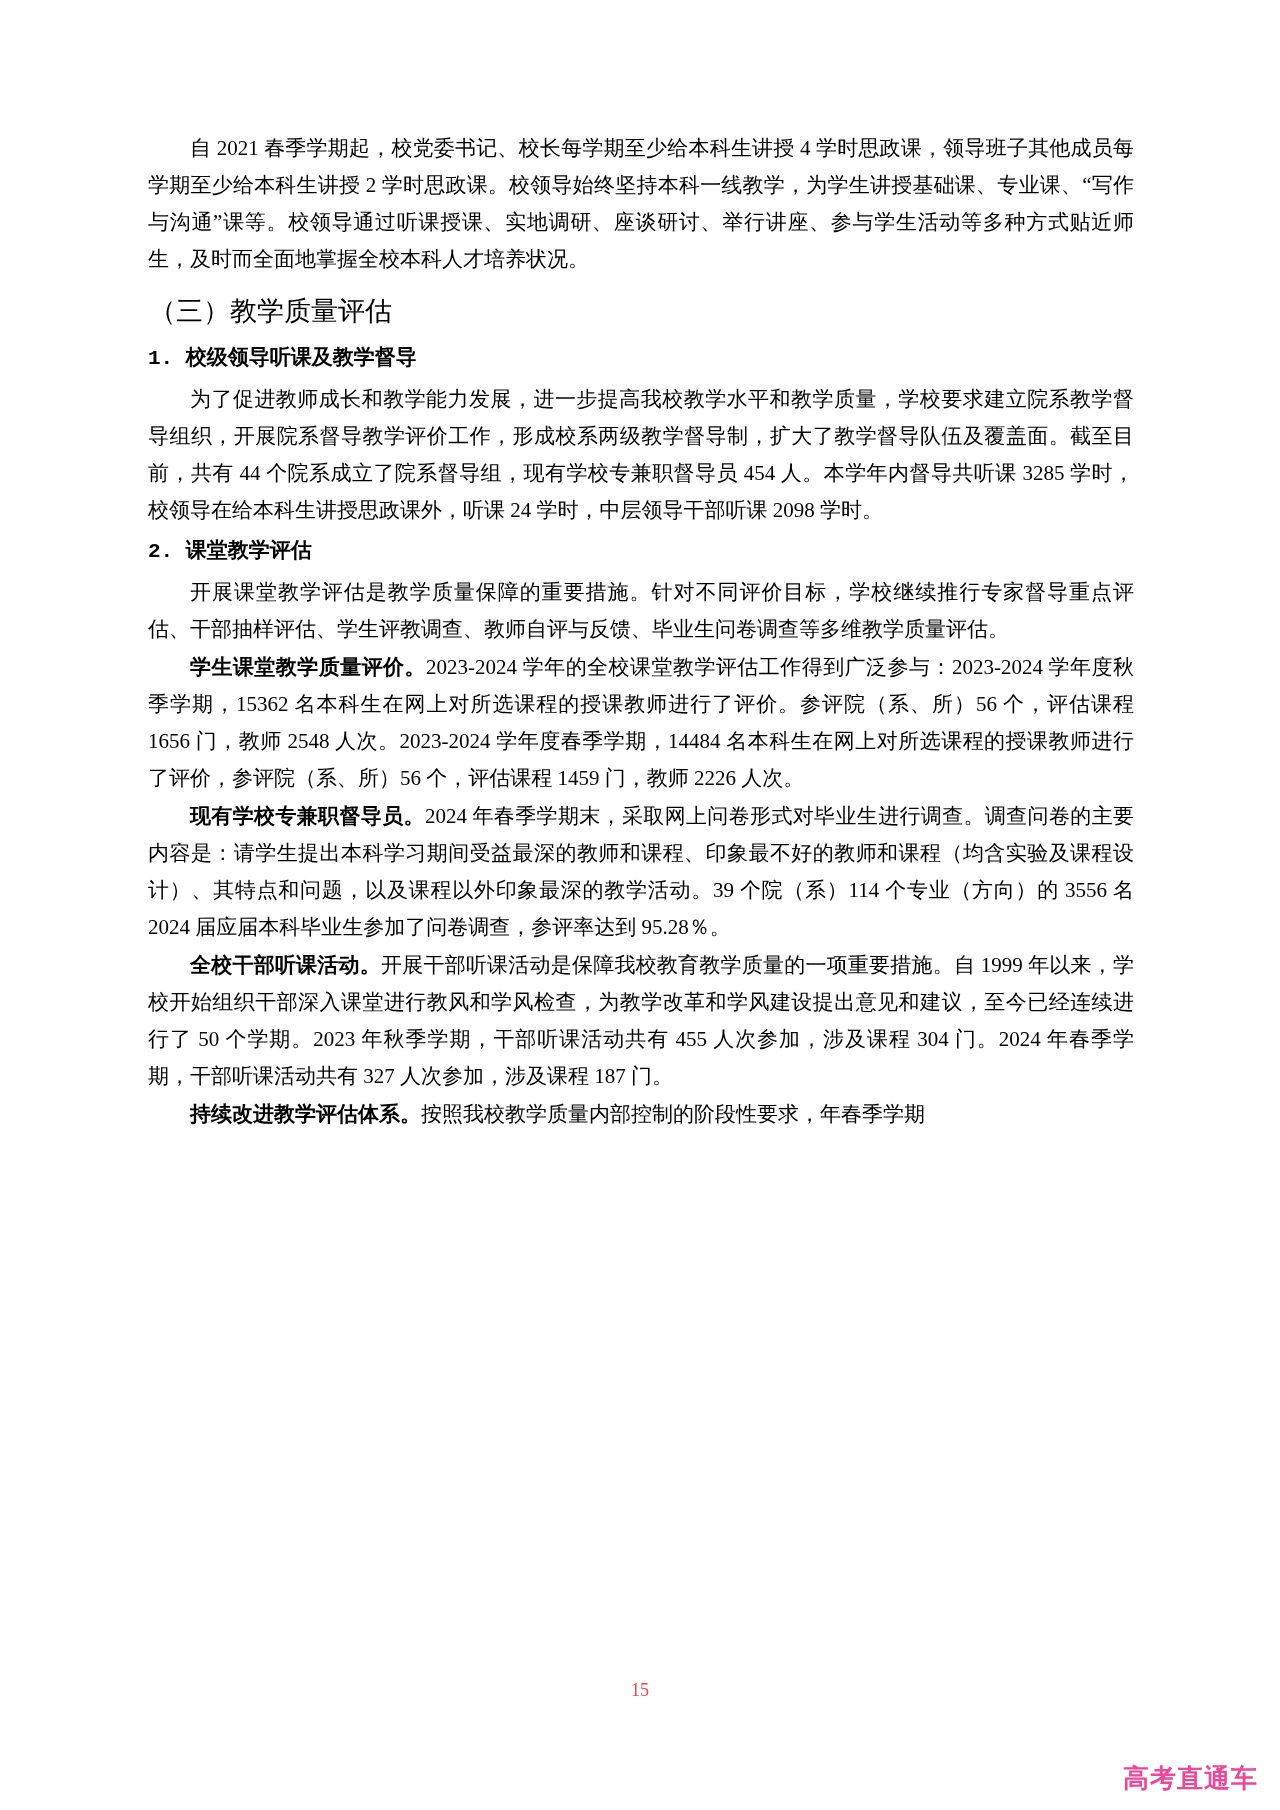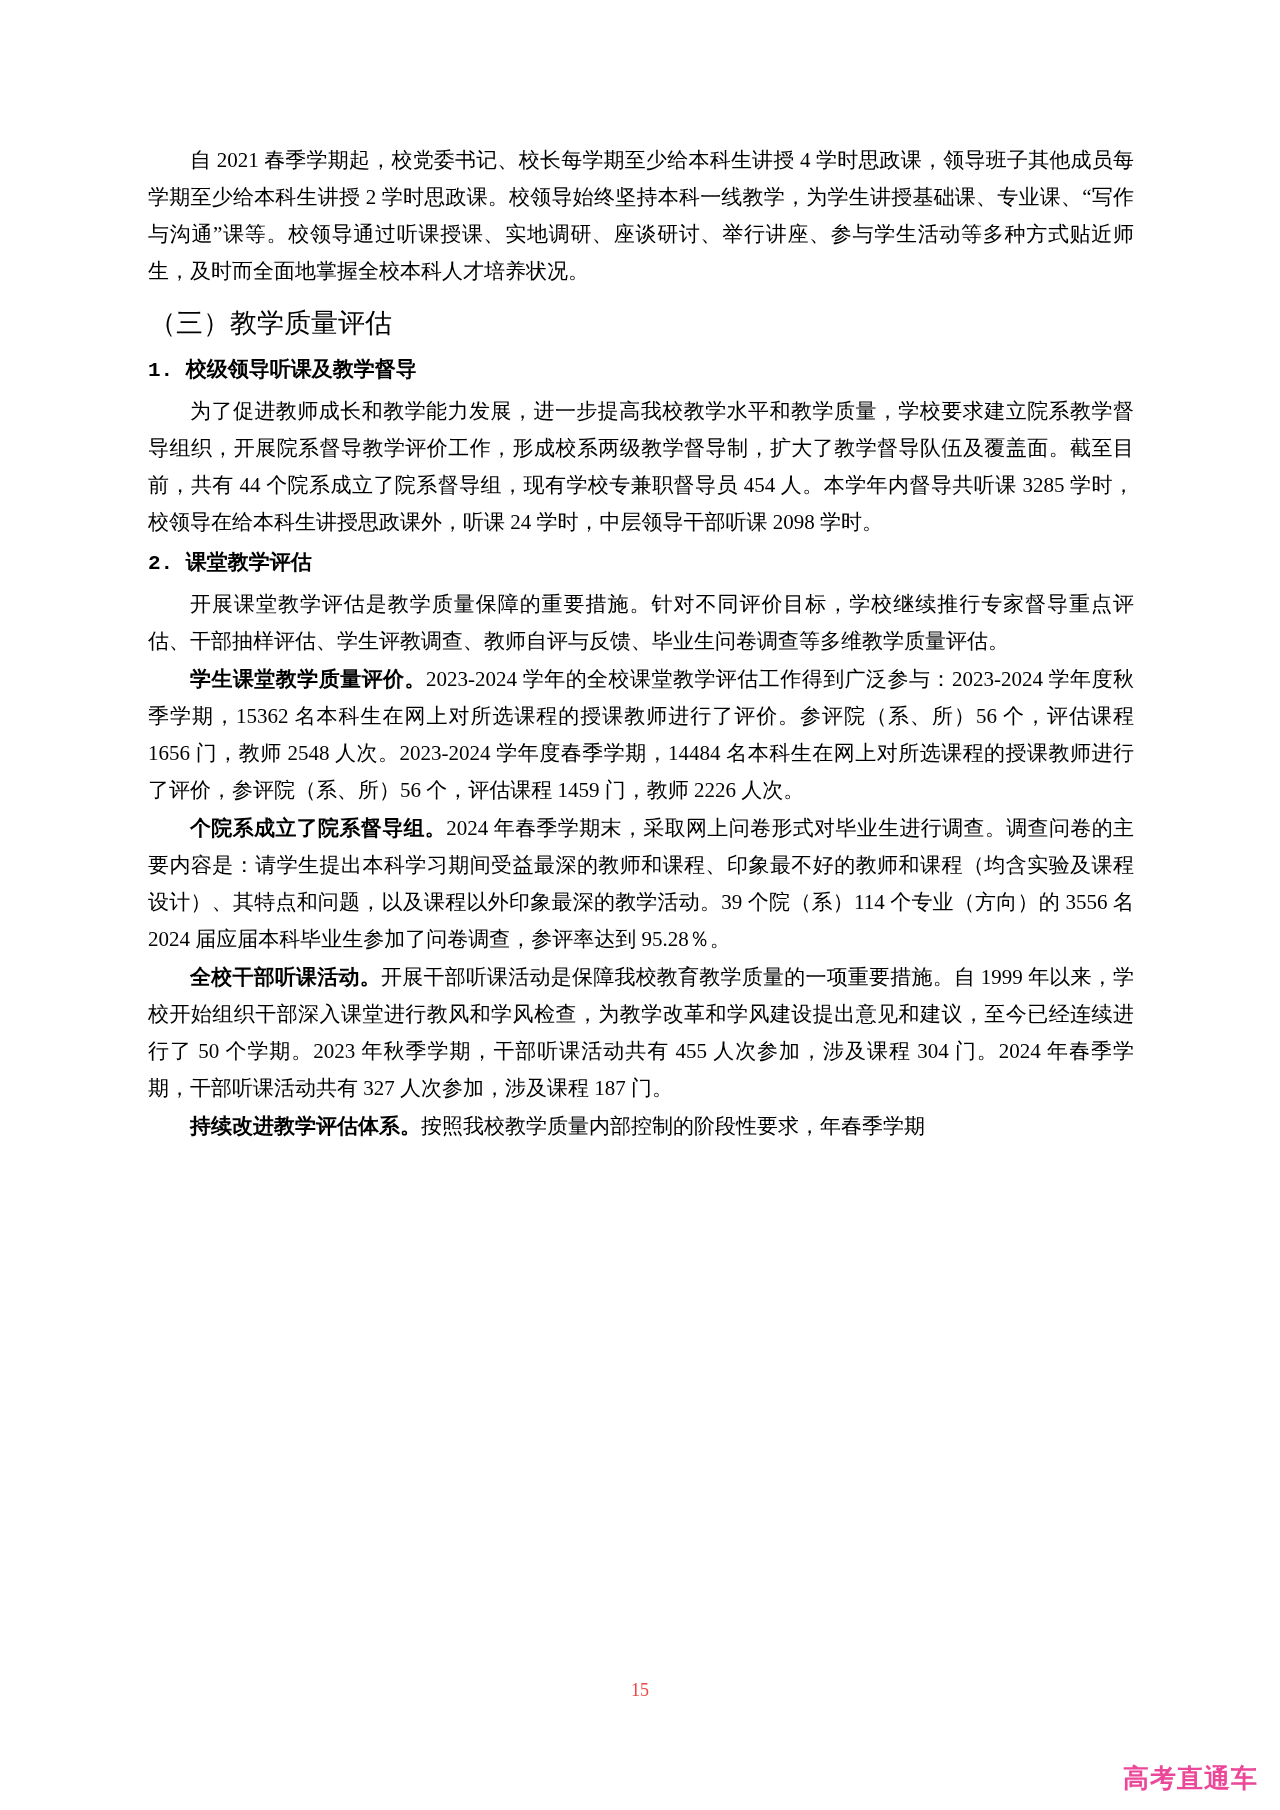--- a/index.html
+++ b/index.html
@@ -16,21 +16,21 @@
     color: #000000;
   }
   .page {
     position: absolute;
     inset: 0;
     background: #ffffff;
   }
   .content {
     position: absolute;
     left: 148px;
-    top: 142px;
+    top: 130px;
     width: 986px;
   }
   p.body-para {
     margin: 0;
     font-size: 21px;
     line-height: 37px;
     text-align: justify;
     text-indent: 2em;
     font-family: "Liberation Serif", "DejaVu Serif", serif;
   }
@@ -88,21 +88,21 @@
     <h3 class="sub-heading">1. 校级领导听课及教学督导</h3>
 
     <p class="body-para">为了促进教师成长和教学能力发展，进一步提高我校教学水平和教学质量，学校要求建立院系教学督导组织，开展院系督导教学评价工作，形成校系两级教学督导制，扩大了教学督导队伍及覆盖面。截至目前，共有 44 个院系成立了院系督导组，现有学校专兼职督导员 454 人。本学年内督导共听课 3285 学时，校领导在给本科生讲授思政课外，听课 24 学时，中层领导干部听课 2098 学时。</p>
 
     <h3 class="sub-heading">2. 课堂教学评估</h3>
 
     <p class="body-para">开展课堂教学评估是教学质量保障的重要措施。针对不同评价目标，学校继续推行专家督导重点评估、干部抽样评估、学生评教调查、教师自评与反馈、毕业生问卷调查等多维教学质量评估。</p>
 
     <p class="body-para"><span class="lead">学生课堂教学质量评价。</span><span>2023-2024 学年的全校课堂教学评估工作得到广泛参与：2023-2024 学年度秋季学期，15362 名本科生在网上对所选课程的授课教师进行了评价。参评院（系、所）56 个，评估课程 1656 门，教师 2548 人次。2023-2024 学年度春季学期，14484 名本科生在网上对所选课程的授课教师进行了评价，参评院（系、所）56 个，评估课程 1459 门，教师 2226 人次。</span></p>
 
-    <p class="body-para"><span class="lead">个院系成立了院系督导组。</span><span>2024 年春季学期末，采取网上问卷形式对毕业生进行调查。调查问卷的主要内容是：请学生提出本科学习期间受益最深的教师和课程、印象最不好的教师和课程（均含实验及课程设计）、其特点和问题，以及课程以外印象最深的教学活动。39 个院（系）114 个专业（方向）的 3556 名 2024 届应届本科毕业生参加了问卷调查，参评率达到 95.28％。</span></p>
+    <p class="body-para"><span class="lead">现有学校专兼职督导员。</span><span>2024 年春季学期末，采取网上问卷形式对毕业生进行调查。调查问卷的主要内容是：请学生提出本科学习期间受益最深的教师和课程、印象最不好的教师和课程（均含实验及课程设计）、其特点和问题，以及课程以外印象最深的教学活动。39 个院（系）114 个专业（方向）的 3556 名 2024 届应届本科毕业生参加了问卷调查，参评率达到 95.28％。</span></p>
 
 
     <p class="body-para"><span class="lead">全校干部听课活动。</span><span>开展干部听课活动是保障我校教育教学质量的一项重要措施。自 1999 年以来，学校开始组织干部深入课堂进行教风和学风检查，为教学改革和学风建设提出意见和建议，至今已经连续进行了 50 个学期。2023 年秋季学期，干部听课活动共有 455 人次参加，涉及课程 304 门。2024 年春季学期，干部听课活动共有 327 人次参加，涉及课程 187 门。</span></p>
 
     <p class="body-para"><span class="lead">持续改进教学评估体系。</span><span>按照我校教学质量内部控制的阶段性要求，年春季学期</span></p>
 
   </div>
 
   <div class="page-number">15</div>
 

